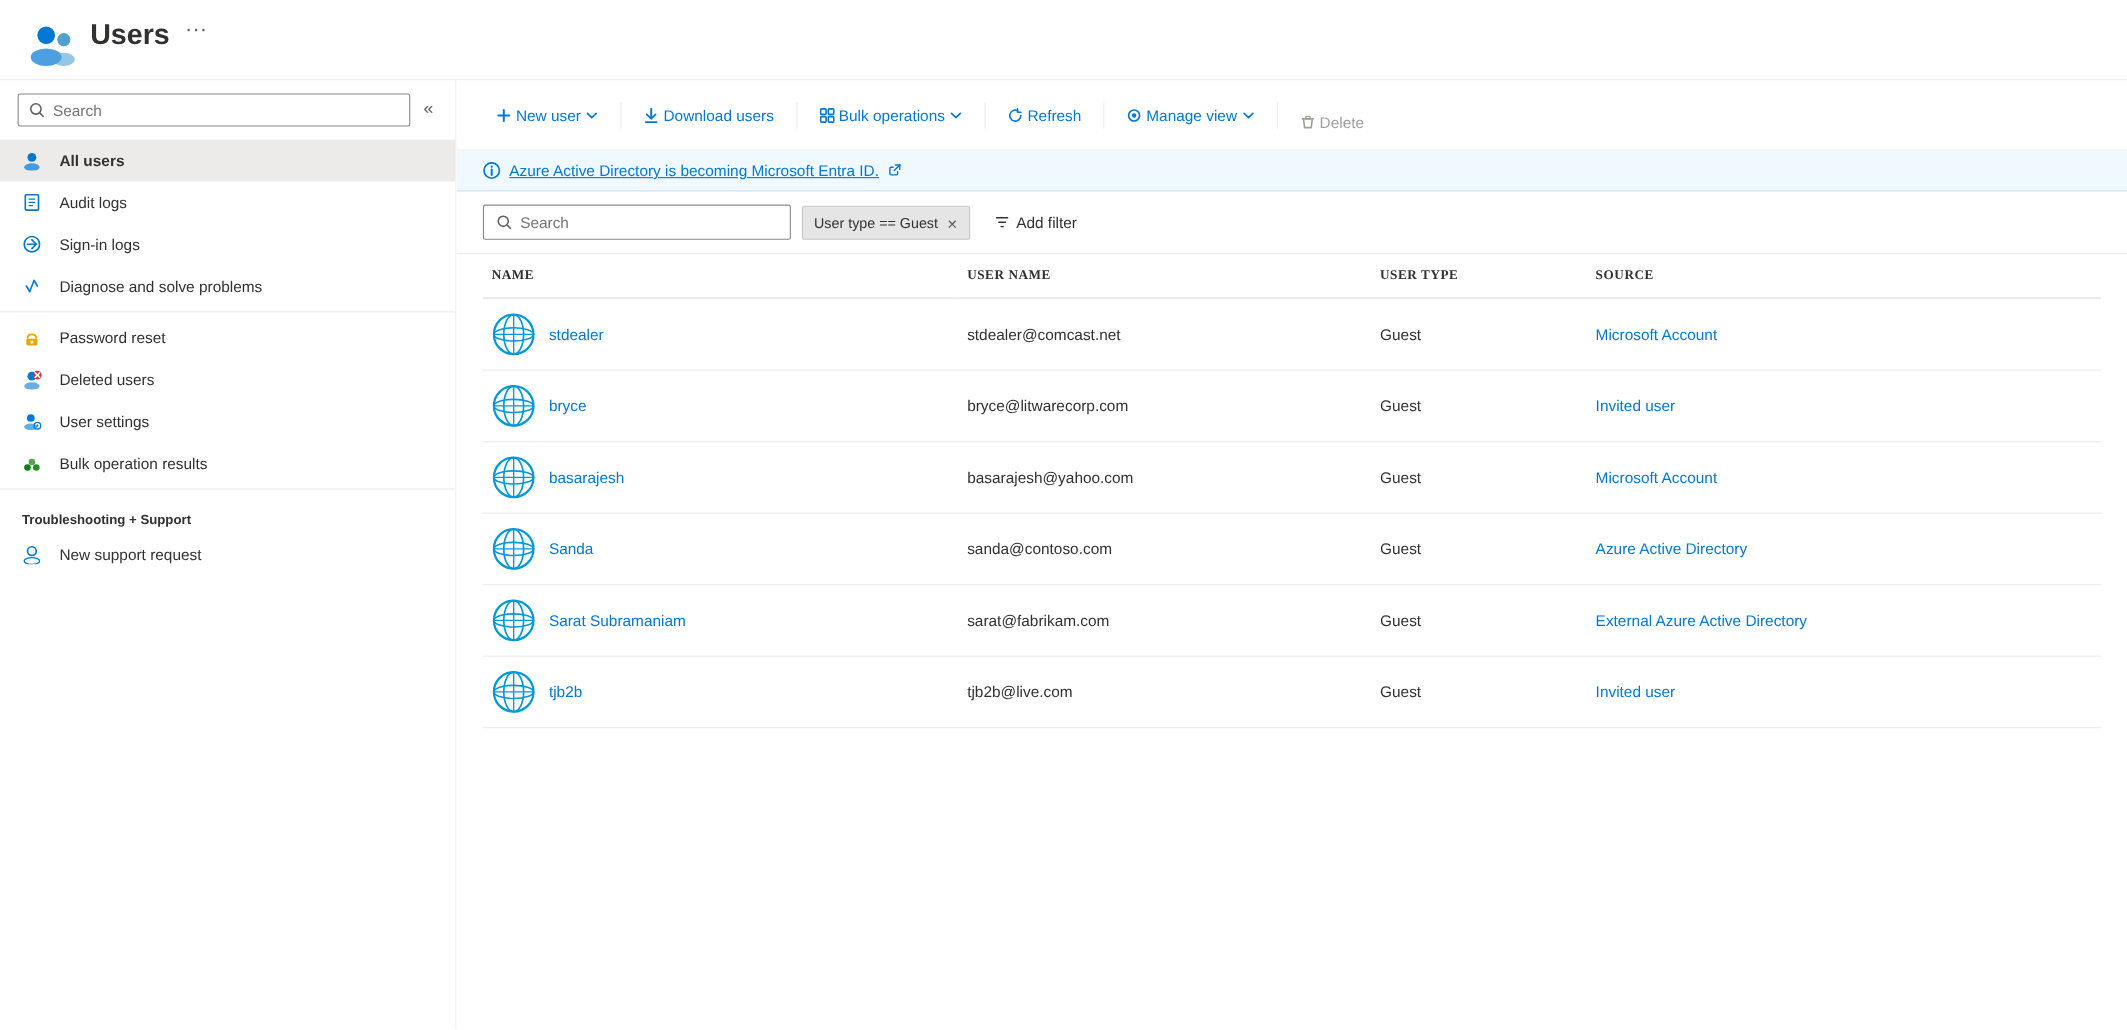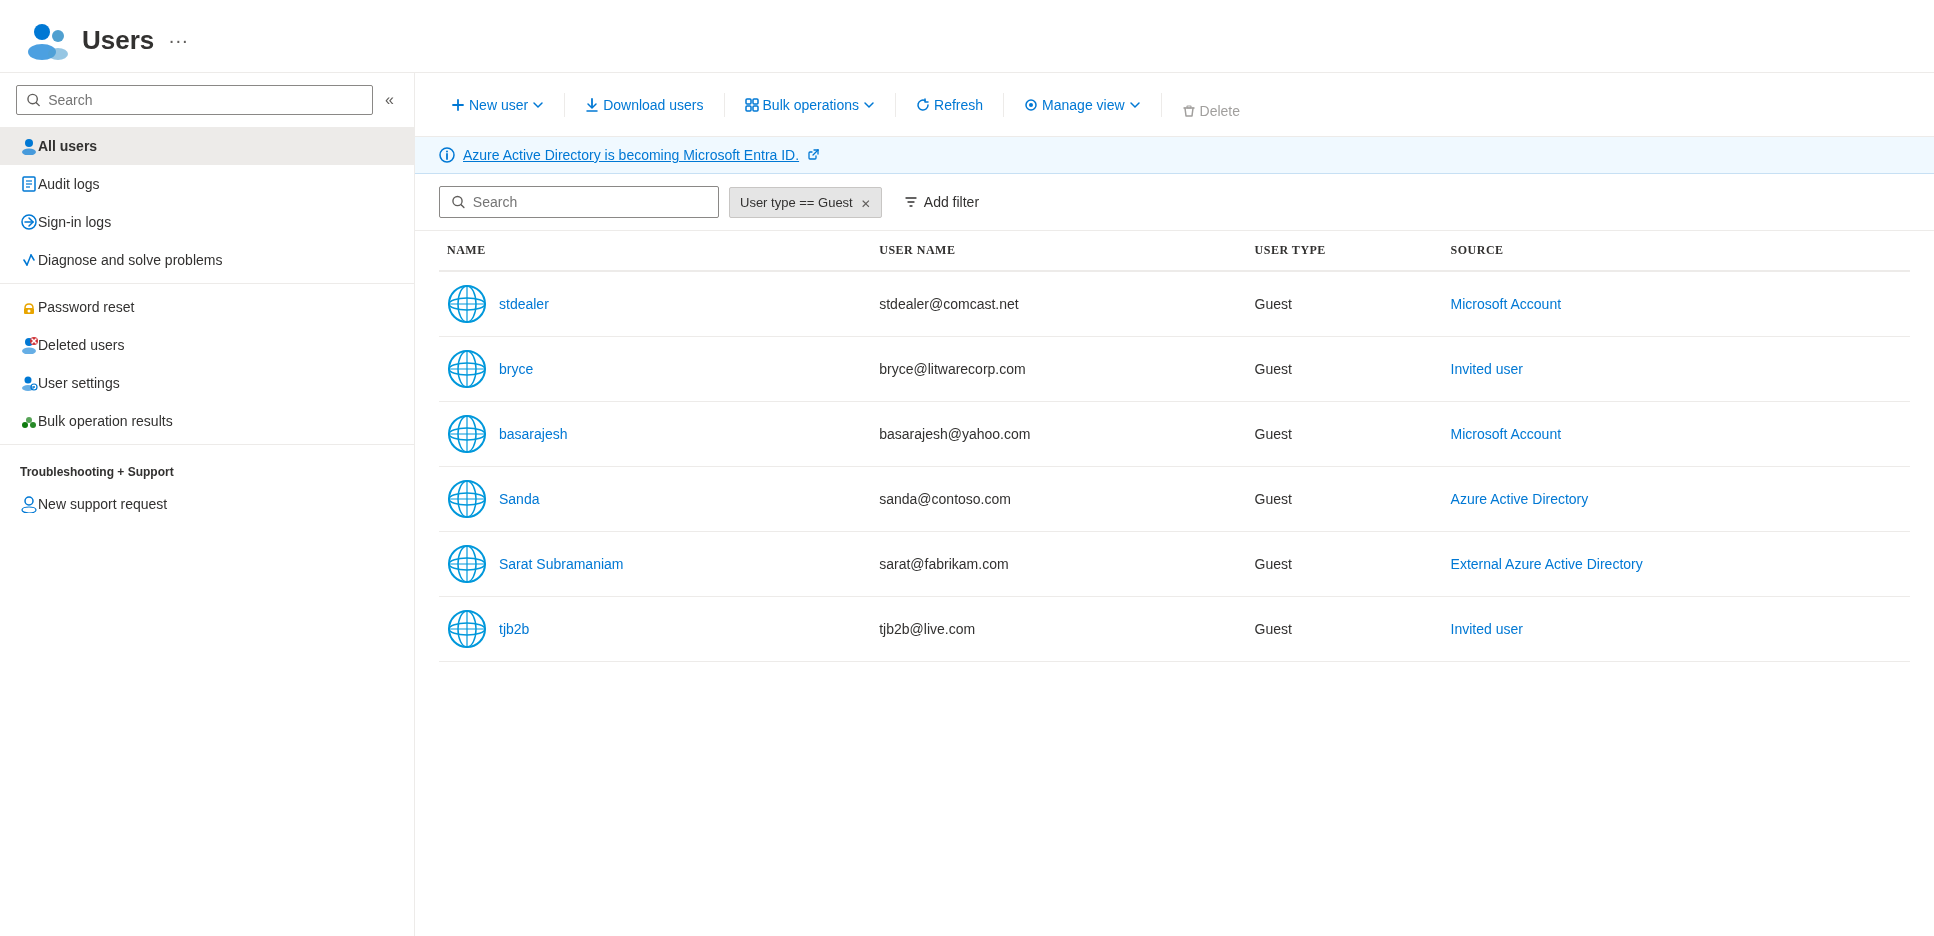--- a/index.html
+++ b/index.html
@@ -1,21 +1,20 @@
 <!DOCTYPE html>
 <html><head>
   <meta charset="utf-8">
   <style>
     * { box-sizing: border-box; margin: 0; padding: 0; }
     body { font-family: 'Segoe UI', Arial, sans-serif; font-size: 14px; color: #323130; background: #fff; display: flex; flex-direction: column; height: 936px; overflow: hidden; }
 
     
     .page-header {
       display: flex;
-      align-items: center;
       padding: 16px 24px 8px 24px;
       gap: 10px;
       border-bottom: 1px solid #edebe9;
     }
     .page-header-icon {
       width: 48px;
       height: 48px;
     }
     .page-title {
       font-size: 26px;
@@ -73,21 +72,21 @@
       cursor: pointer;
       color: #605e5c;
       font-size: 16px;
       padding: 4px;
     }
 
     .nav-item {
       display: flex;
       align-items: center;
       padding: 10px 20px;
-      gap: 0;
+      gap: 16px;
       cursor: pointer;
       font-size: 14px;
       color: #323130;
     }
     .nav-item.active { background: #edebe9; font-weight: 600; }
     .nav-item .nav-icon { width: 18px; height: 18px; display: flex; align-items: center; justify-content: center; }
 
     .section-label {
       padding: 16px 20px 6px 20px;
       font-size: 12px;

